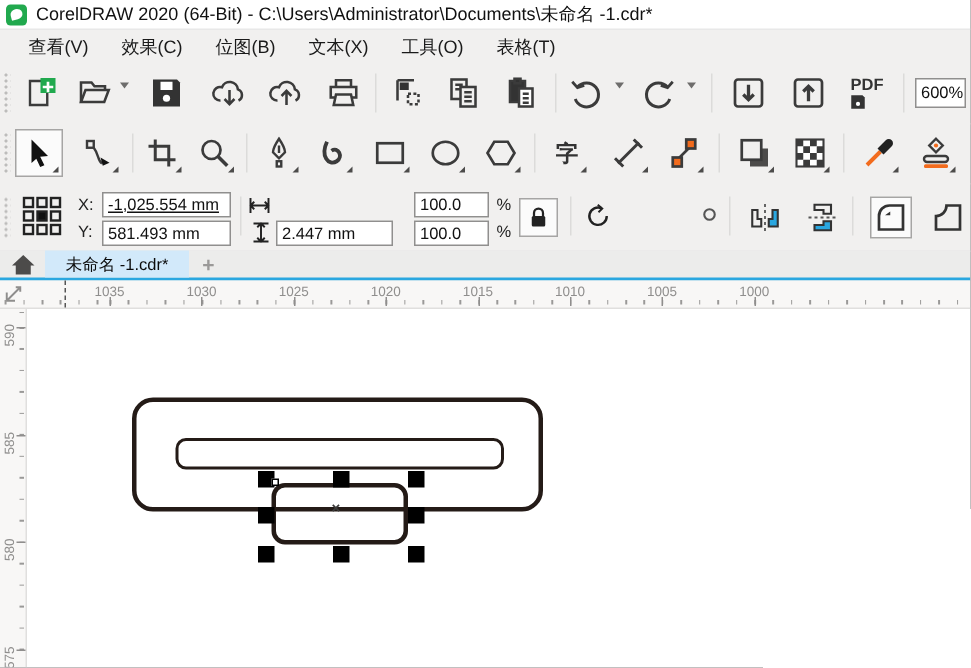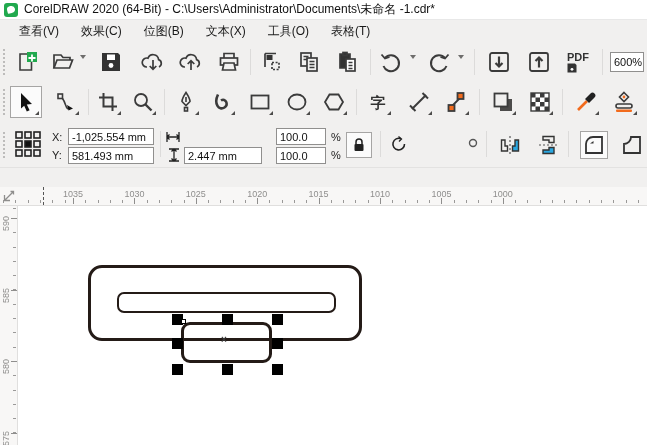--- a/index.html
+++ b/index.html
@@ -326,21 +326,21 @@
             <rect x="11" y="11" width="6" height="6" fill="#111"></rect>
             <rect x="20" y="11" width="6" height="6"></rect>
         <rect x="2" y="20" width="6" height="6"></rect>
             <rect x="11" y="20" width="6" height="6"></rect>
             <rect x="20" y="20" width="6" height="6"></rect>
           </g>
       </svg>
     </span>
     <span class="pl" style="left:52px;top:9px">X:</span>
     <span class="pl" style="left:52px;top:27px">Y:</span>
-    <input class="pfield" style="left: 68px; top: 6px; width: 86px;" value="-1,025.554 mm">
+    <input class="pfield" style="left: 68px; top: 6px; width: 86px; text-decoration: underline;" value="-1,025.554 mm">
     <input class="pfield" style="left: 68px; top: 25px; width: 86px;" value="581.493 mm">
     <span class="sep" style="left:160px;top:9px"></span>
     <span style="position:absolute;left:166px;top:9px">
       <svg width="14" height="12" viewBox="0 0 14 12" stroke="#222" stroke-width="1.3" fill="none">
           <path d="M1 1 V11 M13 1 V11 M1 6 H13 M3.5 3.5 L1 6 L3.5 8.5 M10.5 3.5 L13 6 L10.5 8.5"></path>
         </svg>
     </span>
     <span style="position:absolute;left:168px;top:26px">
       <svg width="12" height="14" viewBox="0 0 12 14" stroke="#222" stroke-width="1.3" fill="none">
           <path d="M1 1 H11 M1 13 H11 M6 1 V13 M3.5 3.5 L6 1 L8.5 3.5 M3.5 10.5 L6 13 L8.5 10.5"></path>
@@ -391,20 +391,29 @@
           <path d="M7 9.5 L10.5 7 L10.5 9.5 Z" fill="#333" stroke="none"></path>
       </svg>
     </span>
     <span class="cornbtn" style="left:618px;top:9px">
       <svg width="22" height="22" viewBox="0 0 22 22" fill="none" stroke="#333" stroke-width="1.8">
         <path d="M19 3 H10 A7 7 0 0 1 3 10 V19 H19 Z"></path>
       </svg>
     </span>
   </div>
 
+  <div class="tabrow">
+    <span class="homebtn">
+      <svg width="17" height="15" viewBox="0 0 17 15">
+          <path d="M1 8 L8.5 1 L16 8 H13.5 V14 H3.5 V8 Z" fill="#4c4b4a"></path>
+        </svg>
+    </span>
+    <span class="doctab">未命名 -1.cdr*</span>
+    <span class="newtab">+</span>
+  </div>
 
   <div class="hruler">
     <span class="origin">
       <svg width="14" height="14" viewBox="0 0 14 14" fill="none" stroke="#8f8e8d" stroke-width="1.3">
           <path d="M2.5 11.5 L11.5 2.5 M2.5 6 V11.5 H8 M8.5 2.5 H11.5 V5.5"></path>
         </svg>
     </span>
     <span class="pagemark"></span>
     <span class="hticks"></span>
     <span id="hlabels"><span class="hlab" style="left: 59px;">1035</span><span class="hmaj" style="left: 73px;"></span><span class="hlab" style="left: 120.4px;">1030</span><span class="hmaj" style="left: 134.4px;"></span><span class="hlab" style="left: 181.8px;">1025</span><span class="hmaj" style="left: 195.8px;"></span><span class="hlab" style="left: 243.2px;">1020</span><span class="hmaj" style="left: 257.2px;"></span><span class="hlab" style="left: 304.6px;">1015</span><span class="hmaj" style="left: 318.6px;"></span><span class="hlab" style="left: 366px;">1010</span><span class="hmaj" style="left: 380px;"></span><span class="hlab" style="left: 427.4px;">1005</span><span class="hmaj" style="left: 441.4px;"></span><span class="hlab" style="left: 488.8px;">1000</span><span class="hmaj" style="left: 502.8px;"></span></span>

